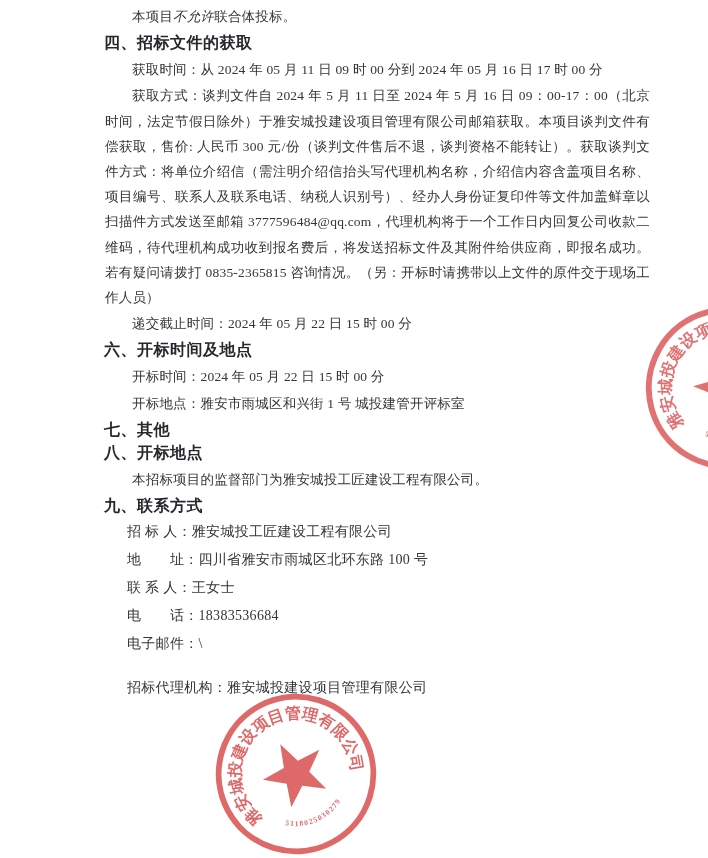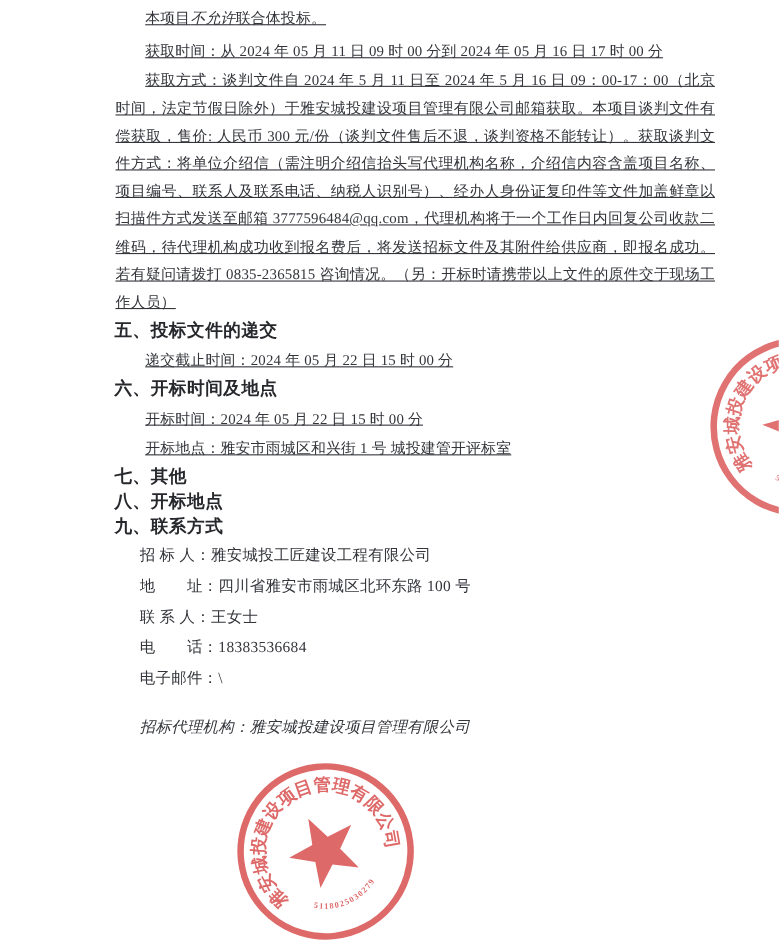--- a/index.html
+++ b/index.html
@@ -9,54 +9,55 @@
     font-family:"Liberation Serif","DejaVu Serif",serif;
   }
   .doc{position:absolute;top:4px;left:105px;width:545px;}
   h2{
     font-family:"Liberation Sans","DejaVu Sans",sans-serif;
     font-size:16px;line-height:18px;font-weight:bold;color:#26282c;
     margin:5px 0 5px -1px;letter-spacing:.5px;
   }
   p.body{
     font-size:13.5px;line-height:25.2px;margin:0 0 1px;
-    text-indent:2em;text-align:justify;letter-spacing:.2px;text-decoration:underline;
+    text-indent:2em;text-align:justify;letter-spacing:.2px;
   }
   p.intro{margin-bottom:5px;}
   em{font-style:italic;}
   .contact-line{
     font-size:14px;line-height:24px;margin:0 0 4px;padding-left:22px;
     letter-spacing:.3px;
   }
-  .agency{font-size:14px;line-height:19px;margin:22px 0 0;padding-left:22px;letter-spacing:.3px;font-style:italic;}
+  .agency{font-size:14px;line-height:19px;margin:22px 0 0;padding-left:22px;letter-spacing:.3px;}
   .stamp{position:absolute;}
   .stamp-bottom{left:212px;top:690px;width:168px;height:168px;transform:rotate(-28deg);opacity:.85;}
   .stamp-right{left:642px;top:303px;width:170px;height:170px;transform:rotate(-15deg);opacity:.8;}
   .stamp text{font-family:"Liberation Serif","DejaVu Serif",serif;font-weight:bold;}
 </style>
 </head>
 <body>
 
 <div class="doc">
 
   <p class="body intro"><span>本项目</span><em>不允许</em><span>联合体投标。</span></p>
 
+  <h2>四、招标文件的获取</h2>
   <p class="body">获取时间：从 2024 年 05 月 11 日  09 时 00 分到 2024 年 05 月 16 日  17 时 00 分</p>
   <p class="body">获取方式：谈判文件自 2024 年 5 月 11 日至 2024 年 5 月 16 日 09：00-17：00（北京时间，法定节假日除外）于雅安城投建设项目管理有限公司邮箱获取。本项目谈判文件有偿获取，售价: 人民币 300 元/份（谈判文件售后不退，谈判资格不能转让）。获取谈判文件方式：将单位介绍信（需注明介绍信抬头写代理机构名称，介绍信内容含盖项目名称、项目编号、联系人及联系电话、纳税人识别号）、经办人身份证复印件等文件加盖鲜章以扫描件方式发送至邮箱 3777596484@qq.com，代理机构将于一个工作日内回复公司收款二维码，待代理机构成功收到报名费后，将发送招标文件及其附件给供应商，即报名成功。若有疑问请拨打 0835-2365815 咨询情况。（另：开标时请携带以上文件的原件交于现场工作人员）</p>
 
-  <h2>五、投标文件的递交</h2>
   <p class="body">递交截止时间：2024 年 05 月 22 日  15 时 00 分</p>
 
   <h2>六、开标时间及地点</h2>
   <p class="body">开标时间：2024 年 05 月 22 日  15 时 00 分</p>
   <p class="body">开标地点：雅安市雨城区和兴街 1 号  城投建管开评标室</p>
 
   <h2>七、其他</h2>
 
   <h2>八、开标地点</h2>
+  <p class="body">本招标项目的监督部门为雅安城投工匠建设工程有限公司。</p>
 
   <h2>九、联系方式</h2>
 
   <p class="contact-line"><span>招 标 人：</span><span>雅安城投工匠建设工程有限公司</span></p>
   <p class="contact-line"><span>地　　址：</span><span>四川省雅安市雨城区北环东路 100 号</span></p>
   <p class="contact-line"><span>联 系 人：</span><span>王女士</span></p>
   <p class="contact-line"><span>电　　话：</span><span>18383536684</span></p>
   <p class="contact-line"><span>电子邮件：</span><span>\</span></p>
 
   <p class="agency"><span>招标代理机构：</span><span>雅安城投建设项目管理有限公司</span></p>

